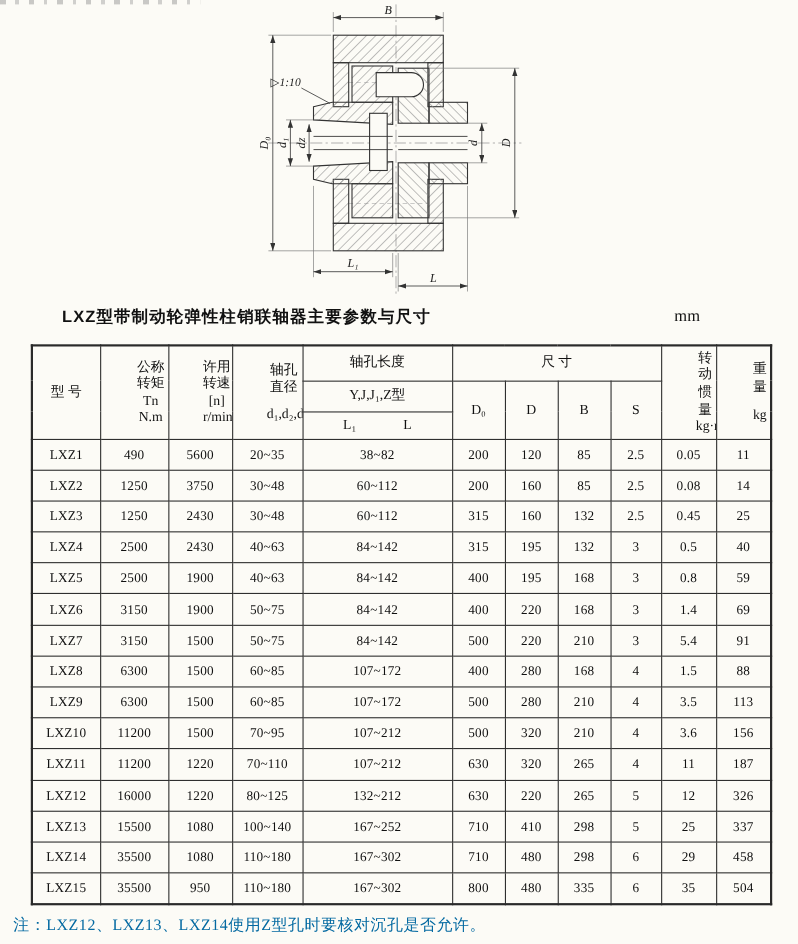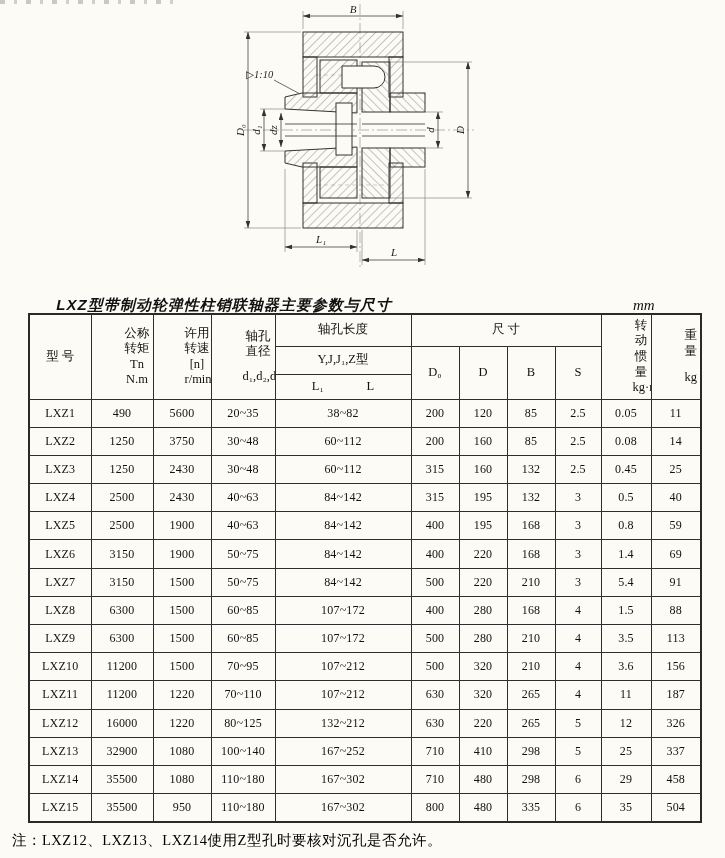--- a/index.html
+++ b/index.html
@@ -11,48 +11,48 @@
   .page { position:relative; width:725px; height:858px; background:#fcfbf6; overflow:hidden; }
 
   
   .artifact{
     position:absolute; top:0; left:540; width:182px; height:4px; opacity:.45;
     background:repeating-linear-gradient(90deg,#8a8a8a 0 5px, transparent 5px 14px, #9a9a9a 14px 17px, transparent 17px 26px);
   }
 
   .drawing { position:absolute; top:0; left:0; width:725px; height:272px; }
 
-  .titlebar { position:absolute; top:296px; left:0; width:578px; height:22px;font-style:italic; }
+  .titlebar { position:absolute; top:279px; left:0; width:578px; height:22px; }
   .title {
     position:absolute; left:0; right:130px; text-align:center;
     font-family:"Liberation Sans","DejaVu Sans",sans-serif;
     font-weight:700; font-size:15px; letter-spacing:1px; color:#111;
   }
-  .unit { position:absolute; left:613px; top:1px; font-size:15px; color:#111;margin-left:20px; }
+  .unit { position:absolute; left:613px; top:1px; font-size:15px; color:#111; }
 
   table.params {
     position:absolute; top:313px; left:28px; width:672px;
     border-collapse:collapse; table-layout:fixed;
     border:2px solid #2a2a2a;
   }
   table.params th, table.params td {
     border:1px solid #2f2f2f; text-align:center; vertical-align:middle;
     font-size:12px; font-weight:normal; color:#111; padding:0 1px;
     line-height:1.25; overflow:hidden;
   }
   table.params thead .h1 th { height:32px; }
   table.params thead .h2 th { height:28px; }
   table.params thead .h3 th { height:25px; }
   table.params thead th { font-size:12.5px; }
   table.params tbody td { height:28.2px; font-size:12px; letter-spacing:.2px; }
   .l1l { display:flex; justify-content:space-around; padding:0 14px; }
   .hline { display:block;margin-left:30px; }
 
   .note {
-    position:absolute; top:831px; left:12px; font-size:14.5px; color:#000000; letter-spacing:.5px;
+    position:absolute; top:831px; left:12px; font-size:14.5px; color:#0369a1; letter-spacing:.5px;
   }
 
   svg text { font-family:"Liberation Serif","DejaVu Serif",serif; }
   .dimtxt { font-size:11px; font-style:italic; fill:#222; }
   .dimtxt-up { font-size:10.5px; font-style:italic; fill:#222; }
 </style>
 </head>
 <body>
 
 <div class="page">
@@ -372,21 +372,21 @@
           <td>132~212</td>
           <td>630</td>
           <td>220</td>
           <td>265</td>
           <td>5</td>
           <td>12</td>
           <td>326</td>
         </tr>
         <tr>
           <td>LXZ13</td>
-          <td>32900</td>
+          <td>15500</td>
           <td>1080</td>
           <td>100~140</td>
           <td>167~252</td>
           <td>710</td>
           <td>410</td>
           <td>298</td>
           <td>5</td>
           <td>25</td>
           <td>337</td>
         </tr>

